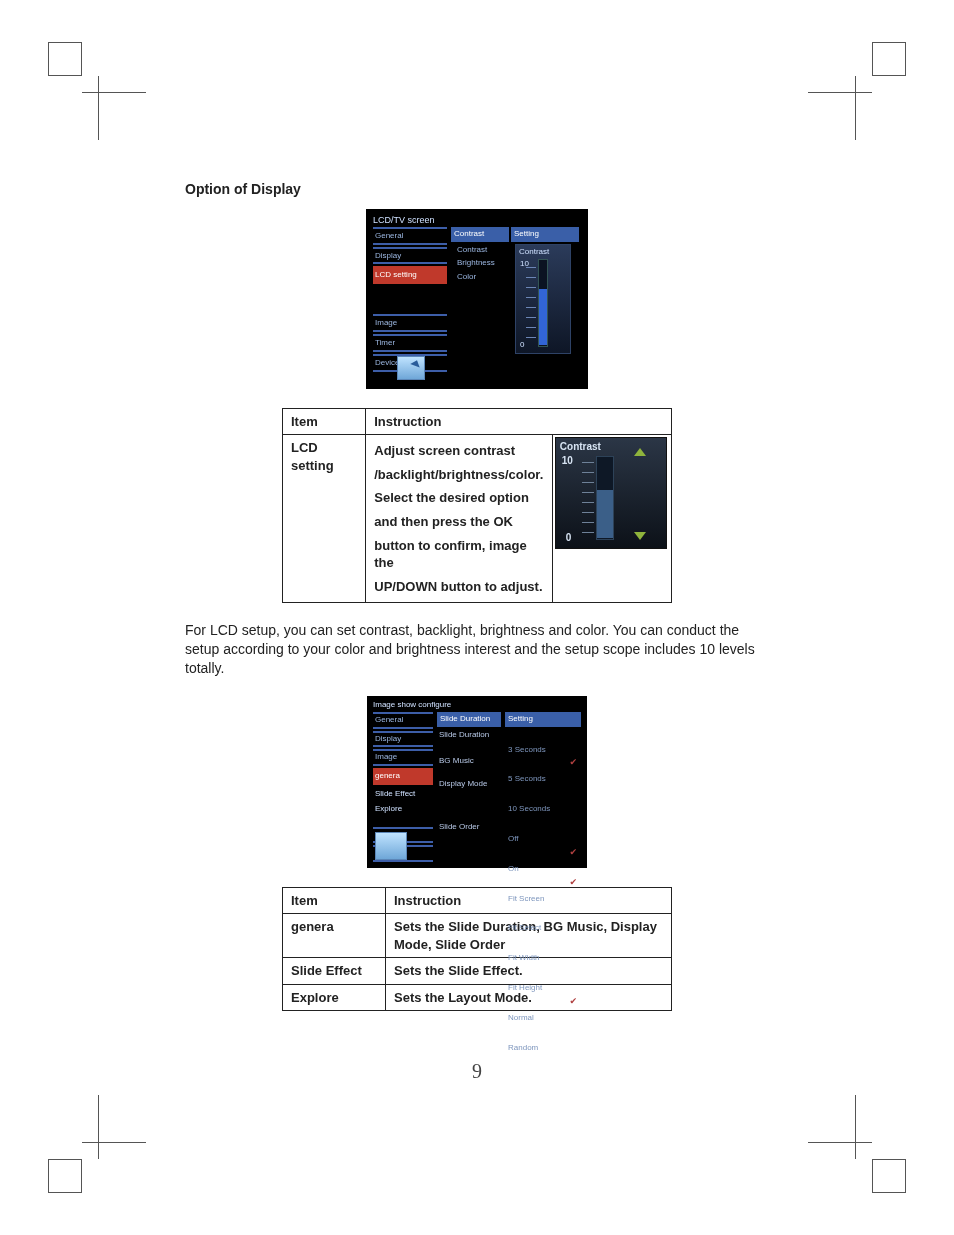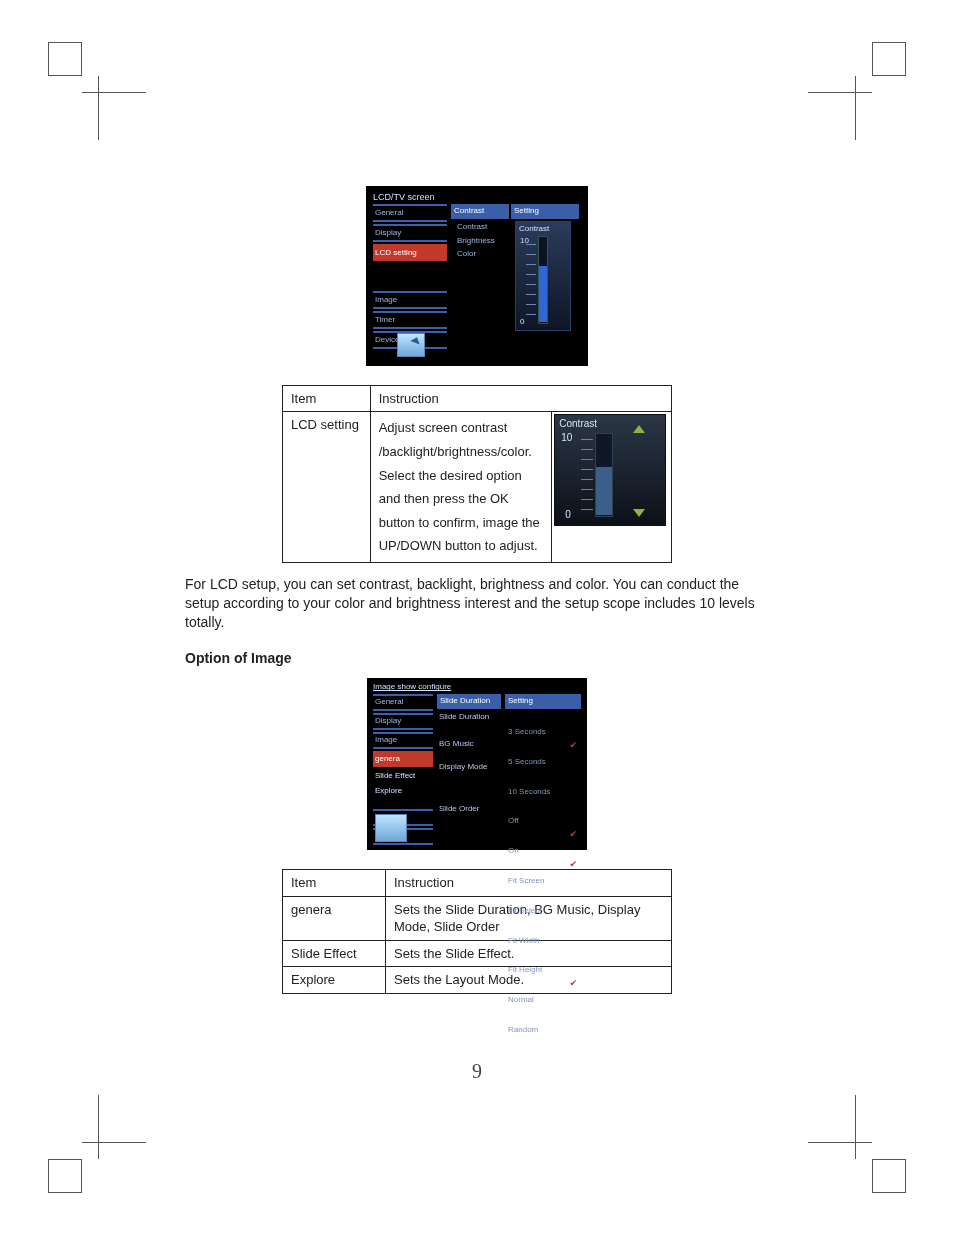--- a/index.html
+++ b/index.html
@@ -88,40 +88,40 @@
   .meter-sm .ten { position:absolute; top:16px; left:6px; }
   .meter-sm .zero { position:absolute; bottom:4px; left:10px; }
   .meter-sm .trough { position:absolute; left:40px; top:18px; width:16px; height:82px; background:#0e1826; border:1px solid #2d4258;}
   .meter-sm .fill { position:absolute; left:41px; bottom:10px; width:16px; height:48px; background:#3b5f88; }
   .meter-sm .tk { position:absolute; left:26px; width:12px; height:1px; background:#6e8198; }
   .meter-sm .arr-up, .meter-sm .arr-dn { position:absolute; left:78px; width:0;height:0; border-left:6px solid transparent; border-right:6px solid transparent;}
   .meter-sm .arr-up { top:10px; border-bottom:8px solid #8fb43c; }
   .meter-sm .arr-dn { bottom:8px; border-top:8px solid #8fb43c; }
 
   
-  table.doc { border-collapse: collapse; margin: 0 auto 12px auto; }
+  table.doc { border-collapse: collapse; margin: 0 auto 18px auto; font-weight: bold; }
   table.doc td { border:1px solid #222; padding:4px 8px; vertical-align:top; font-size:13px; }
   .t1 { width:390px; }
   .t1 .c1 { width:86px; }
   .t1 .c2 { width:170px; }
   .t1 .c3 { width:116px; padding:2px; }
   .t1 .lines span { display:block; padding:3px 0; }
   .t2 { width:390px; }
   .t2 .c1 { width:86px; }
 
   p.body { margin:4px 0 18px 0; font-size:14px; }
 
   
   .osd2 {
     display:inline-block;
     width: 220px; height: 172px;
     background:#000; position:relative; text-align:left; font-size:8px;
     color:#9bb6e0;
   }
-  .osd2 .title { position:absolute; top:4px; left:6px; color:#cfe1ff;text-decoration:underline; }
+  .osd2 .title { position:absolute; top:4px; left:6px; color:#cfe1ff; }
   .osd2 .tabs2 { position:absolute; top:16px; left:6px; width:60px; }
   .osd2 .tabs2 .t { border-top:2px solid #3d5ea8; border-bottom:2px solid #3d5ea8; color:#9bb6e0; padding:1px 0 1px 2px; margin-bottom:2px;}
   .osd2 .tabs2 .t.sel { background:#c0392b; color:#fff; border-color:#c0392b; }
   .osd2 .tabs2 .plain { color:#cfe1ff; padding:2px 0 2px 2px; }
   .osd2 .col2 { position:absolute; left:70px; top:16px; width:64px; color:#cfe1ff;}
   .osd2 .col2 .hd2 { background:#3a5fa8; color:#fff; padding:2px 3px;}
   .osd2 .col2 .row { padding:3px 0 6px 2px; color:#b7c8e6;}
   .osd2 .col3 { position:absolute; left:138px; top:16px; width:76px; color:#8aa3cc;}
   .osd2 .col3 .hd2 { background:#3a5fa8; color:#fff; padding:2px 3px;}
   .osd2 .col3 .opt { padding:18px 0 1px 3px; position:relative; color:#7e96bd;}
@@ -153,20 +153,21 @@
       <div class="sq"></div>
       <div class="hln"></div>
       <div class="vln"></div>
     </div>
   <div class="reg br">
       <div class="sq"></div>
       <div class="hln"></div>
       <div class="vln"></div>
     </div>
 
+  <h2 class="section">Option of Display</h2>
 
   <div class="fig-wrap">
     <div class="osd1">
       <div class="title">LCD/TV screen</div>
       <div class="tabs">
         <div class="tab">General</div>
         <div class="tab">Display</div>
         <div class="tab sel">LCD setting</div>
         <div class="gap"></div>
         <div class="tab">Image</div>
@@ -235,21 +236,20 @@
           <div class="arr-up"></div>
           <div class="arr-dn"></div>
         </div>
       </td>
     </tr>
   </tbody>
     </table>
 
   <p class="body">For LCD setup, you can set contrast, backlight, brightness and color. You can conduct the setup according to your color and brightness interest and the setup scope includes 10 levels totally.</p>
 
-  <h2 class="section">Option of Image</h2>
 
   <div class="fig-wrap">
     <div class="osd2">
       <div class="title">Image show configure</div>
       <div class="tabs2">
         <div class="t">General</div>
         <div class="t">Display</div>
         <div class="t">Image</div>
         <div class="t sel">genera</div>
         <div class="plain">Slide Effect</div>

